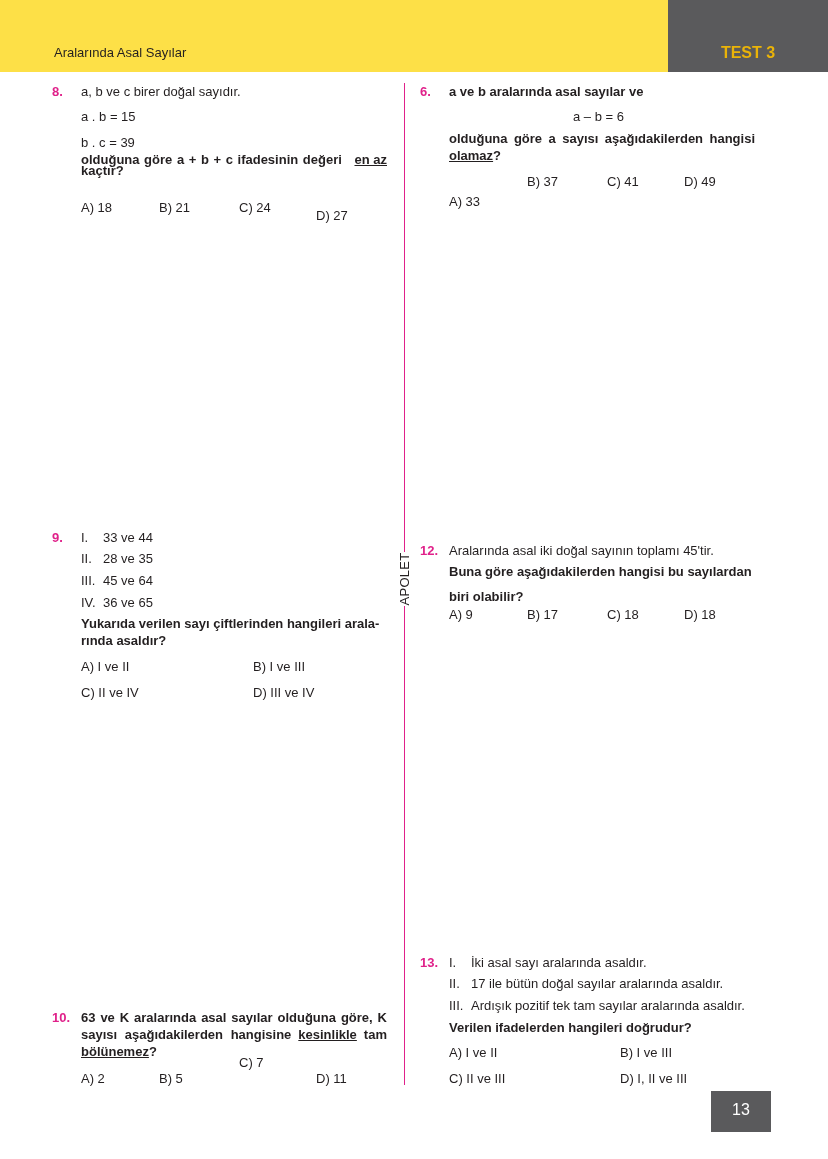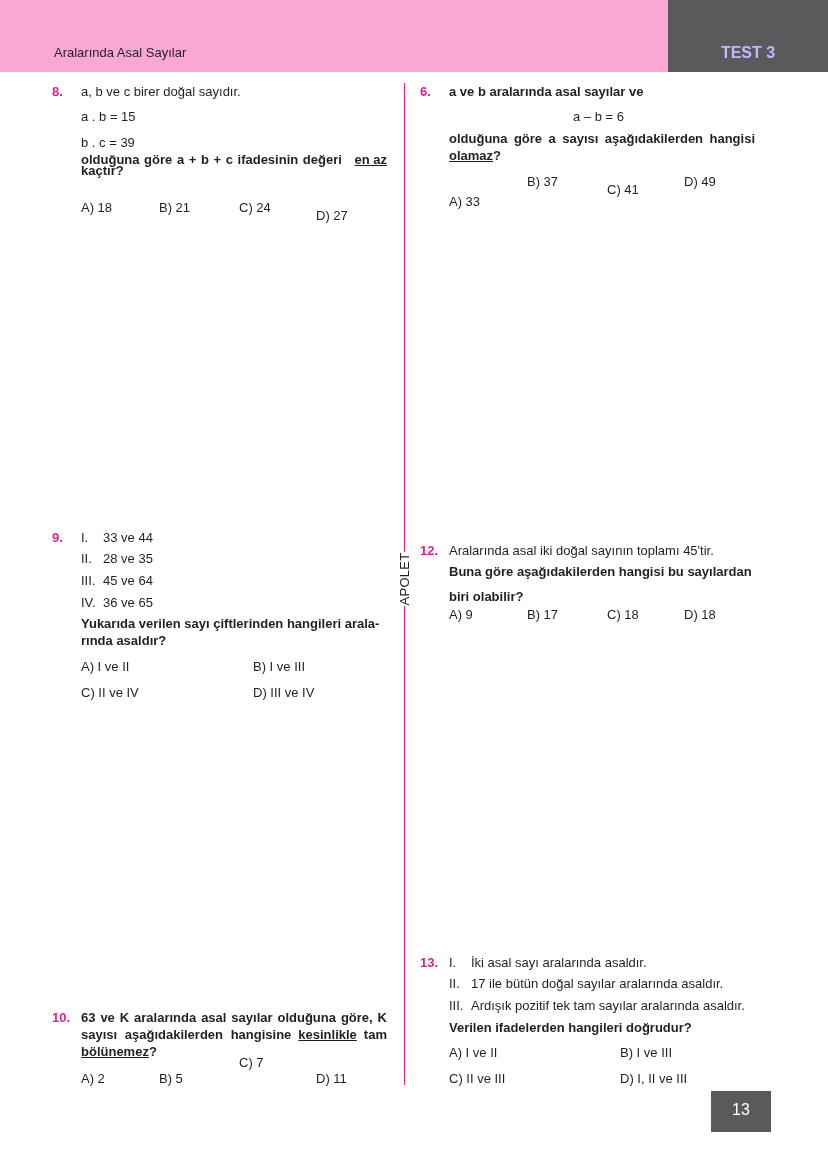--- a/index.html
+++ b/index.html
@@ -1,23 +1,23 @@
 <!DOCTYPE html>
 <html><head>
 <meta charset="utf-8">
 <style>
   html, body { margin:0; padding:0; }
   body {
     width:828px; height:1159px; position:relative; overflow:hidden;
     background:#ffffff; font-family:"Liberation Sans", sans-serif; color:#231f20;
   }
-  .header-bar { position:absolute; left:0; top:0; width:668px; height:72px; background:#f9a8d4; }
+  .header-bar { position:absolute; left:0; top:0; width:668px; height:72px; background:#fde047; }
   .header-title { position:absolute; left:54px; top:45px; font-size:13px; color:#231f20; }
   .test-box { position:absolute; left:668px; top:0; width:160px; height:72px; background:#5a5a5c; }
-  .test-label { position:absolute; left:0; width:160px; top:44px; text-align:center; color:#c4b5fd; font-weight:bold; font-size:16px; }
+  .test-label { position:absolute; left:0; width:160px; top:44px; text-align:center; color:#eab308; font-weight:bold; font-size:16px; }
   .divider { position:absolute; left:404px; top:83px; width:1px; height:1002px; background:#e0218a; }
   .apolet-wrap { position:absolute; left:391px; top:552px; width:26px; height:54px; background:#fff; }
   .apolet { position:absolute; left:404px; top:579px; transform:translate(-50%,-50%) rotate(-90deg); font-size:13px; color:#231f20; white-space:nowrap; letter-spacing:0.3px; }
   .q { position:absolute; font-size:13px; line-height:17px; }
   .num { position:absolute; left:0; top:0; color:#e0218a; font-weight:bold; }
   .body { position:absolute; left:29px; top:0; }
   .line { position:absolute; white-space:nowrap; }
   .bold { font-weight:bold; }
   .u { text-decoration:underline; }
   .opt { position:absolute; white-space:nowrap; }
@@ -92,21 +92,21 @@
 
 <div class="q" style="left:420px; top:83px; width:340px;">
   <span class="num">6.</span>
   <div class="body">
     <div class="line bold" style="top:0;">a ve b aralarında asal sayılar ve</div>
     <div class="line" style="top:25px; left:124px;">a – b = 6</div>
     <div class="line bold" style="top:47px; width:306px; text-align:justify; text-align-last:justify;">olduğuna göre a sayısı aşağıdakilerden hangisi</div>
     <div class="line bold" style="top:64px;"><span class="u">olamaz</span><span>?</span></div>
     <div class="opt" style="top:90px; left:0;margin-top:20px;">A) 33</div>
     <div class="opt" style="top:90px; left:78px;">B) 37</div>
-    <div class="opt" style="top:98px; left:158px;">C) 41</div>
+    <div class="opt" style="top:90px; left:158px;">C) 41</div>
     <div class="opt" style="top:90px; left:235px;">D) 49</div>
   </div>
 </div>
 
 <div class="q" style="left:420px; top:542px; width:340px;">
   <span class="num">12.</span>
   <div class="body">
     <div class="line" style="top:0;">Aralarında asal iki doğal sayının toplamı 45'tir.</div>
     <div class="line bold" style="top:21px;">Buna göre aşağıdakilerden hangisi bu sayılardan</div>
     <div class="line bold" style="top:38px;margin-top:8px;">biri olabilir?</div>

